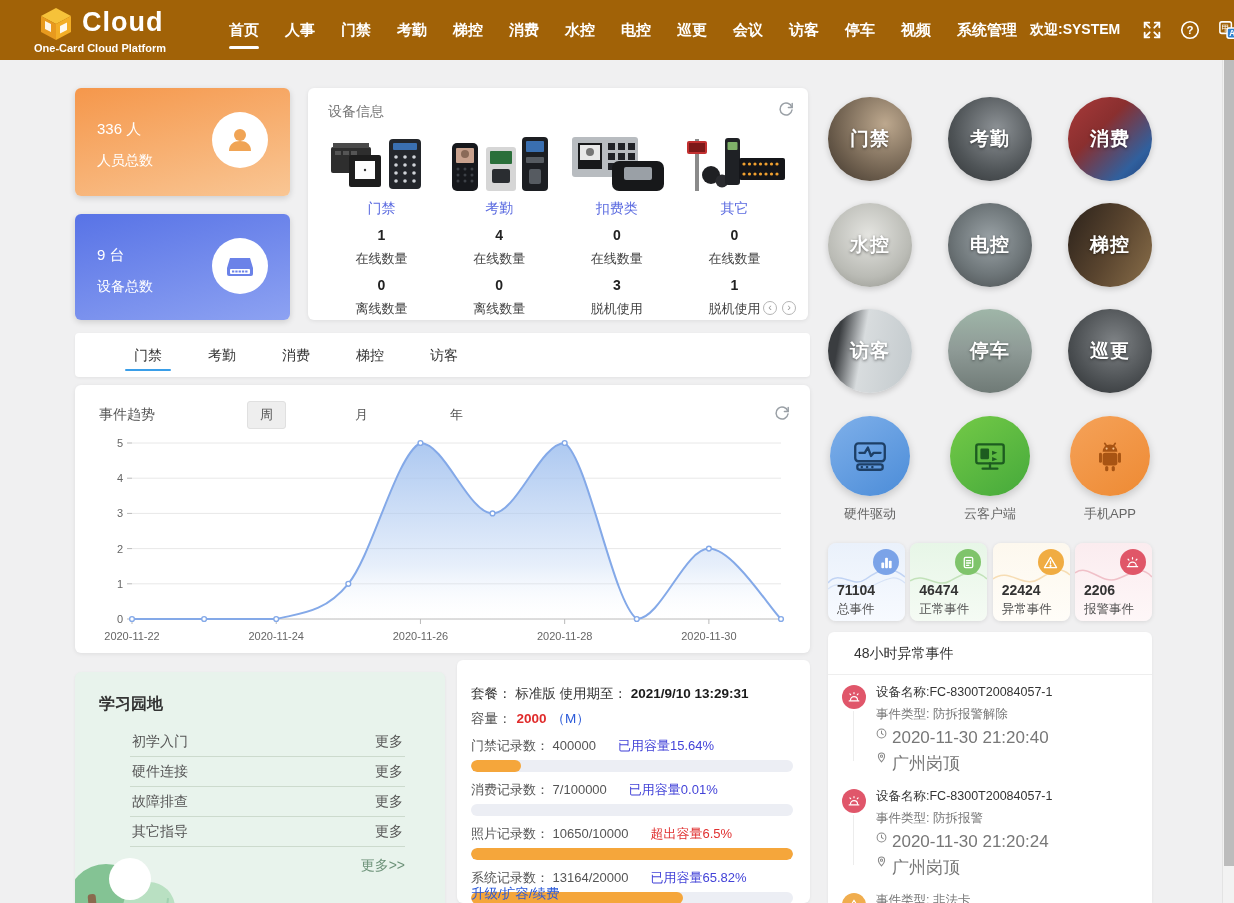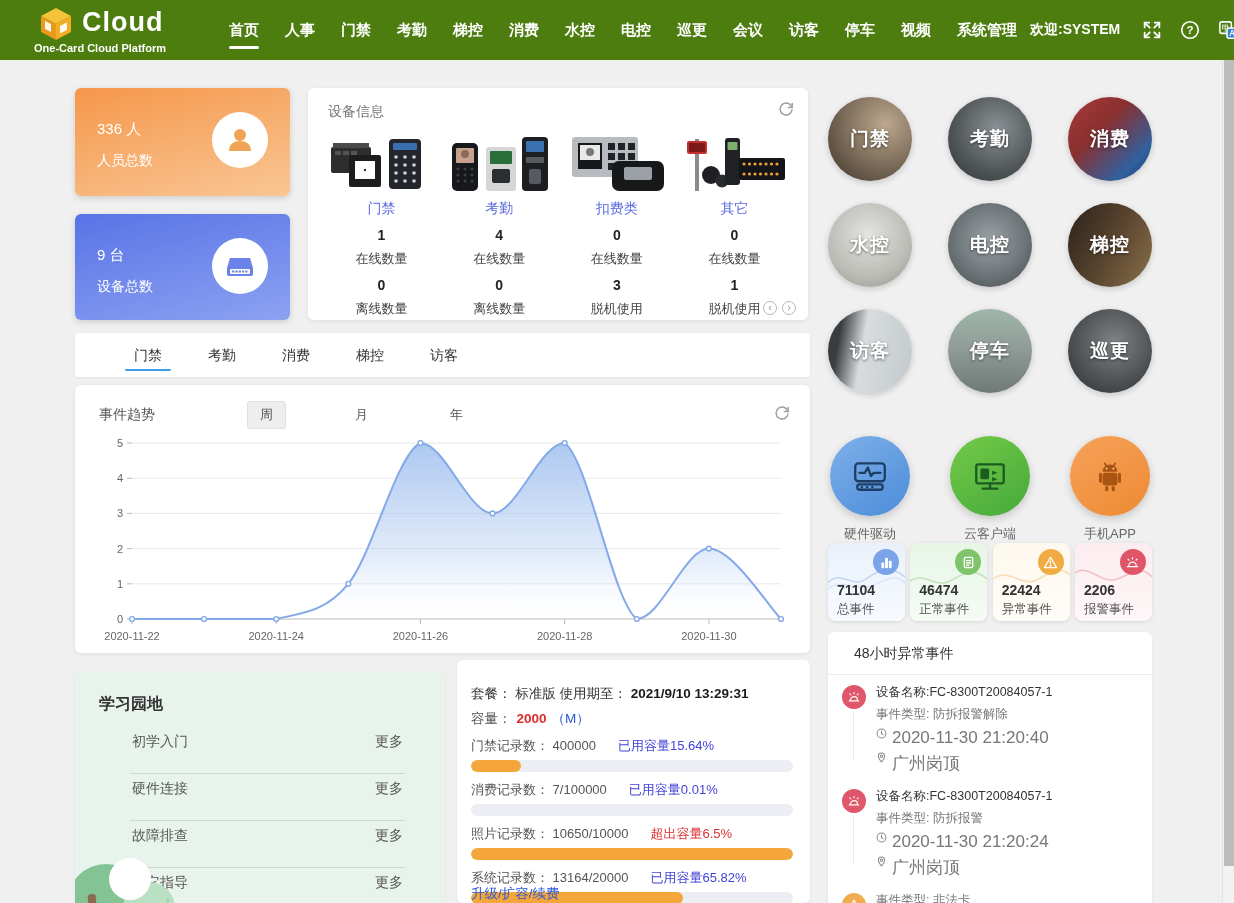--- a/index.html
+++ b/index.html
@@ -1,20 +1,20 @@
 <!DOCTYPE html>
 <html><head>
 <meta charset="utf-8">
 <style>
   *{margin:0;padding:0;box-sizing:border-box}
   html,body{width:1234px;height:903px;overflow:hidden}
   body{position:relative;background:#f0f0f1;font-family:"Liberation Sans","DejaVu Sans",sans-serif;-webkit-font-smoothing:antialiased}
 
   
-  .navbar{position:absolute;top:0;left:0;width:1234px;height:60px;background:#4d7c0f;display:flex;align-items:center;color:#fff;z-index:9}
+  .navbar{position:absolute;top:0;left:0;width:1234px;height:60px;background:#a16207;display:flex;align-items:center;color:#fff;z-index:9}
   .brand{position:relative;margin-left:34px;width:178px;height:60px;flex:none}
   .brand-cube{position:absolute;left:4px;top:6px}
   .brand-name{position:absolute;left:48px;top:7px;font-size:27px;font-weight:bold;letter-spacing:1px}
   .brand-sub{position:absolute;left:0;top:42px;font-size:11px;font-weight:bold;white-space:nowrap}
   .nav-menu{display:flex;height:60px;align-items:flex-end;margin-left:4px}
   .nav-item{padding:0 13px;font-size:15px;font-weight:bold;color:#fff;position:relative;line-height:60px;cursor:pointer;white-space:nowrap}
   .nav-item.active::after{content:"";position:absolute;left:13px;right:13px;bottom:11px;height:3px;background:#fff;border-radius:2px}
   .nav-right{margin-left:auto;margin-right:24px;display:flex;align-items:center;gap:14px}
   .welcome{font-size:14px;font-weight:bold;margin-right:6px;white-space:nowrap}
   .nav-icon{width:24px;height:24px;display:flex;align-items:center;justify-content:center;cursor:pointer}
@@ -60,21 +60,21 @@
   .range-btn{font-size:13px;color:#555;padding:5px 13px;border-radius:3px;cursor:pointer;margin-right:56px}
   .range-btn.active{background:#eee;border:1px solid #e0e0e0;padding:4px 12px}
   .chart-head .refresh-btn{position:static;margin-left:auto}
   #trend-svg{display:block;margin:6px auto 0}
   #trend-svg text{font-family:"Liberation Sans","DejaVu Sans",sans-serif}
 
   
   .learning{position:absolute;left:75px;top:672px;width:370px;height:240px;background:#e8f3ec;border-radius:6px;overflow:hidden;box-shadow:0 1px 3px rgba(0,0,0,.06)}
   .learn-title{font-size:16px;font-weight:bold;color:#333;padding:22px 0 0 24px}
   .learn-rows{margin:12px 40px 0 55px}
-  .learn-row{display:flex;justify-content:space-between;align-items:center;border-bottom:1px solid #ccdacd;padding:6px 2px 22px 2px;font-size:14px;color:#555}
+  .learn-row{display:flex;justify-content:space-between;align-items:center;border-bottom:1px solid #ccdacd;padding:6px 2px 5px 2px;font-size:14px;color:#555}
   .learn-more{color:#555;cursor:pointer}
   .learn-footer{text-align:right;margin:10px 40px 0 0;font-size:14px;color:#6d9279;cursor:pointer}
   .tree-decor{position:absolute;left:-8px;bottom:-16px;width:160px;height:120px;pointer-events:none}
   .blob{position:absolute;border-radius:50%}
 
   
   .package{position:absolute;left:457px;top:660px;width:353px;height:243px;background:#fff;border-radius:6px;padding:25px 16px 0 14px;box-shadow:0 1px 3px rgba(0,0,0,.06)}
   .pk-line1{font-size:13.5px;color:#333}
   .pk-line1 b{color:#1a1a1a}
   .pk-line2{margin-top:7px;font-size:13.5px;color:#555}
@@ -94,21 +94,21 @@
   .qa-1{background:radial-gradient(circle at 58% 38%,#8d9296,#4f5457 60%,#2e3133)}
   .qa-2{background:linear-gradient(135deg,#a83a3a 0%,#8a2f2f 38%,#30609e 78%,#1f3f7a)}
   .qa-3{background:radial-gradient(circle at 48% 38%,#e4e4e0,#babbb5 62%,#8f9089)}
   .qa-4{background:radial-gradient(circle at 50% 44%,#9ba3a7,#6d7578 56%,#45494b)}
   .qa-5{background:linear-gradient(118deg,#2a211a,#5a452f 52%,#8a6f4a)}
   .qa-6{background:linear-gradient(100deg,#3a3d40 0 16%,#d8dcde 42%,#c2c9cc)}
   .qa-7{background:linear-gradient(180deg,#9fb6a8,#8f9b97 48%,#6f7a76)}
   .qa-8{background:radial-gradient(circle at 55% 40%,#7f8386,#4b4f52 60%,#2b2e30)}
 
   
-  .toolgrid{position:absolute;left:828px;top:436px;width:324px;display:grid;grid-template-columns:repeat(3,84px);column-gap:36px}
+  .toolgrid{position:absolute;left:828px;top:416px;width:324px;display:grid;grid-template-columns:repeat(3,84px);column-gap:36px}
   .tool{display:flex;flex-direction:column;align-items:center;cursor:pointer}
   .tool-circle{width:80px;height:80px;border-radius:50%;display:flex;align-items:center;justify-content:center;box-shadow:0 3px 8px rgba(0,0,0,.18)}
   .tc-blue{background:linear-gradient(145deg,#7fb0ea,#4b8cd8)}
   .tc-green{background:linear-gradient(145deg,#74ca47,#45a93b)}
   .tc-orange{background:linear-gradient(145deg,#f5a259,#ee8a33)}
   .tool-label{margin-top:9px;font-size:13px;color:#666}
 
   
   .statsrow{position:absolute;left:828px;top:543px;width:324px;display:flex;justify-content:space-between}
   .stat-card{width:77px;height:78px;border-radius:8px;position:relative;overflow:hidden;box-shadow:0 1px 4px rgba(0,0,0,.1);cursor:pointer;background:#fff}

